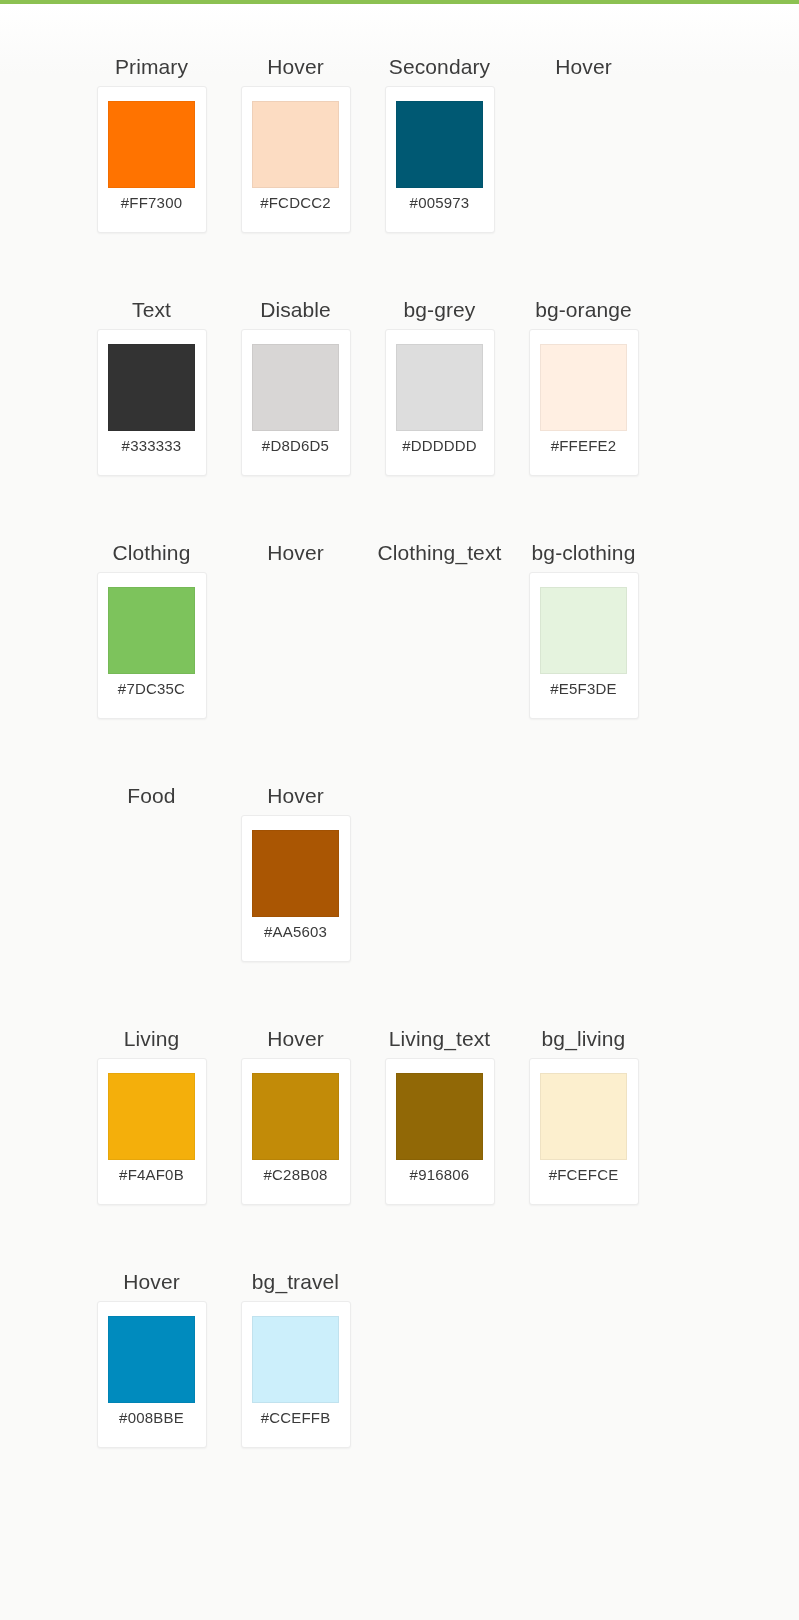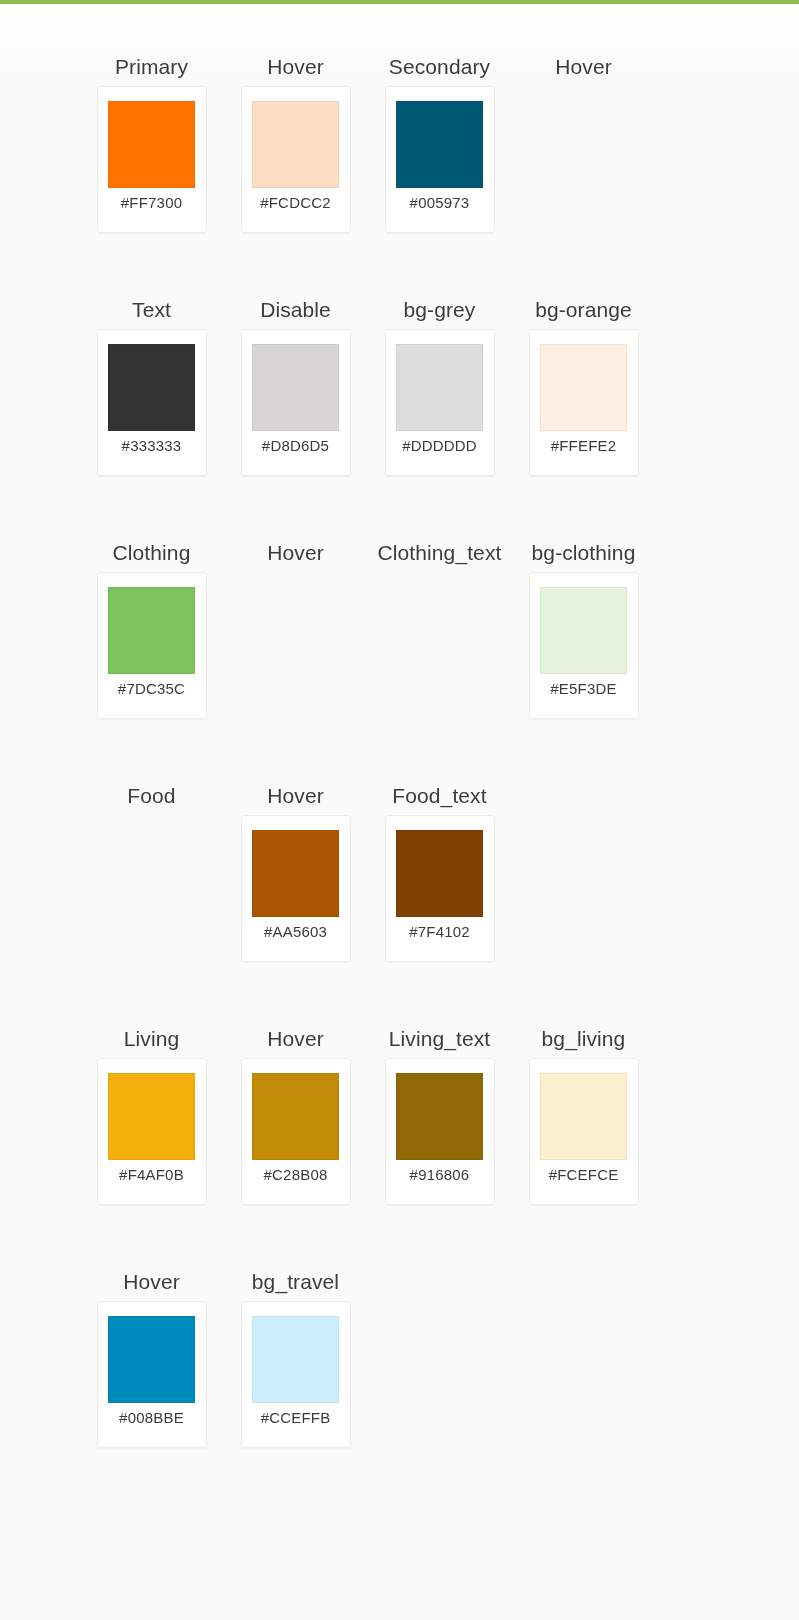--- a/index.html
+++ b/index.html
@@ -183,27 +183,20 @@
         <div class="swatch-cell">
           <div class="swatch-name">Food</div>
         </div>
         <div class="swatch-cell">
           <div class="swatch-name">Hover</div>
           <div class="swatch-card">
             <div class="swatch-chip" style="background-color: rgb(170, 86, 3);"></div>
             <div class="swatch-hex">#AA5603</div>
           </div>
         </div>
-        <div class="swatch-cell">
-          <div class="swatch-name">Food_text</div>
-          <div class="swatch-card">
-            <div class="swatch-chip" style="background-color: rgb(127, 65, 2);"></div>
-            <div class="swatch-hex">#7F4102</div>
-          </div>
-        </div>
       </div>
       <div class="palette-row">
         <div class="swatch-cell">
           <div class="swatch-name">Living</div>
           <div class="swatch-card">
             <div class="swatch-chip" style="background-color: rgb(244, 175, 11);"></div>
             <div class="swatch-hex">#F4AF0B</div>
           </div>
         </div>
         <div class="swatch-cell">

